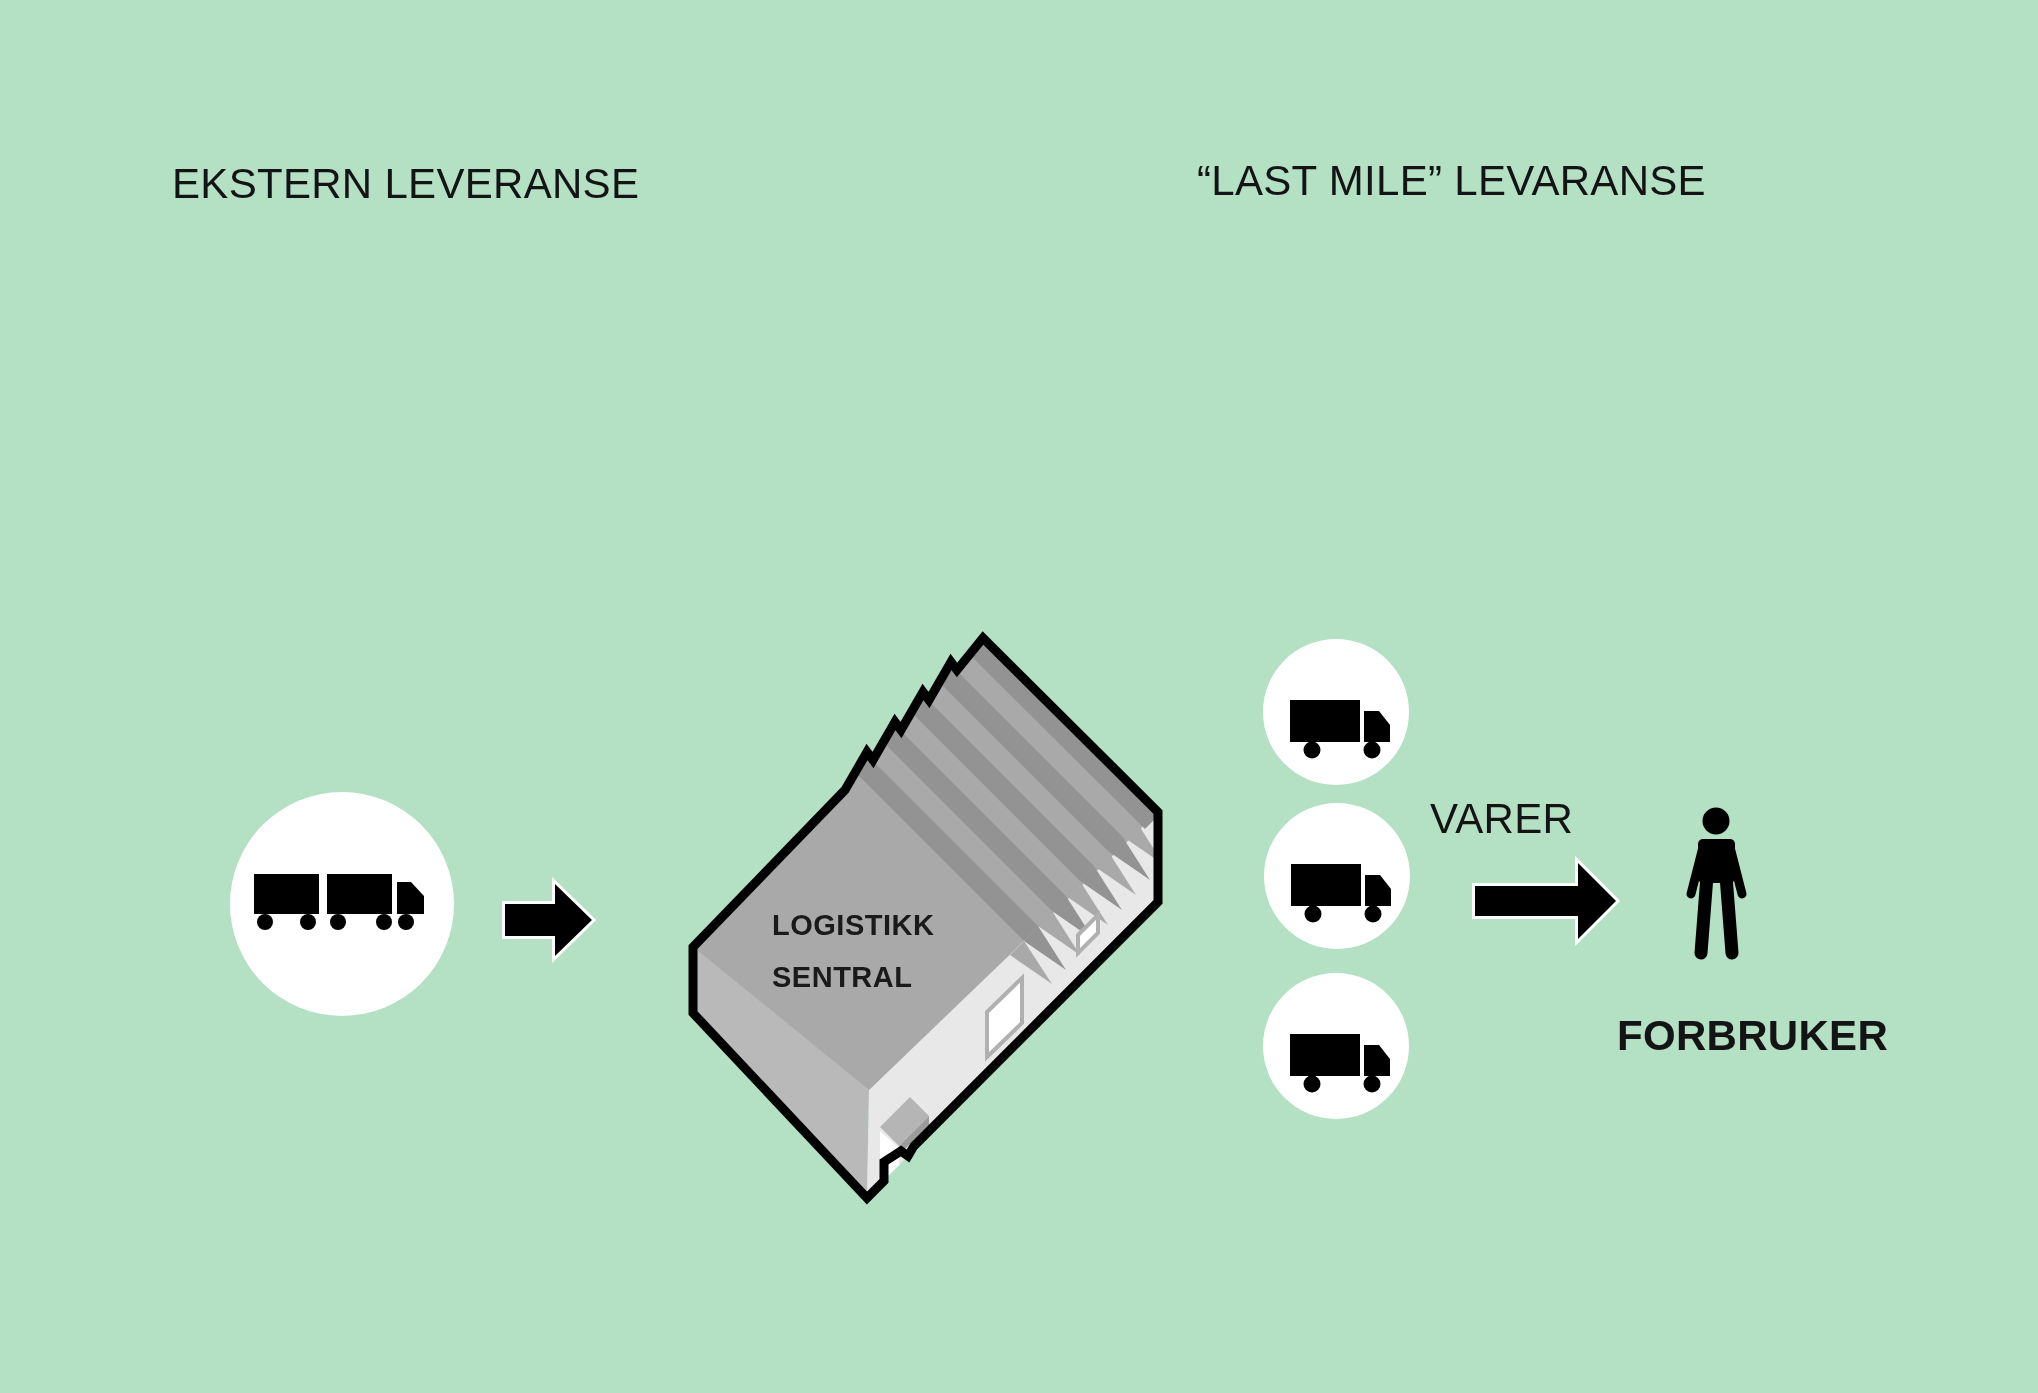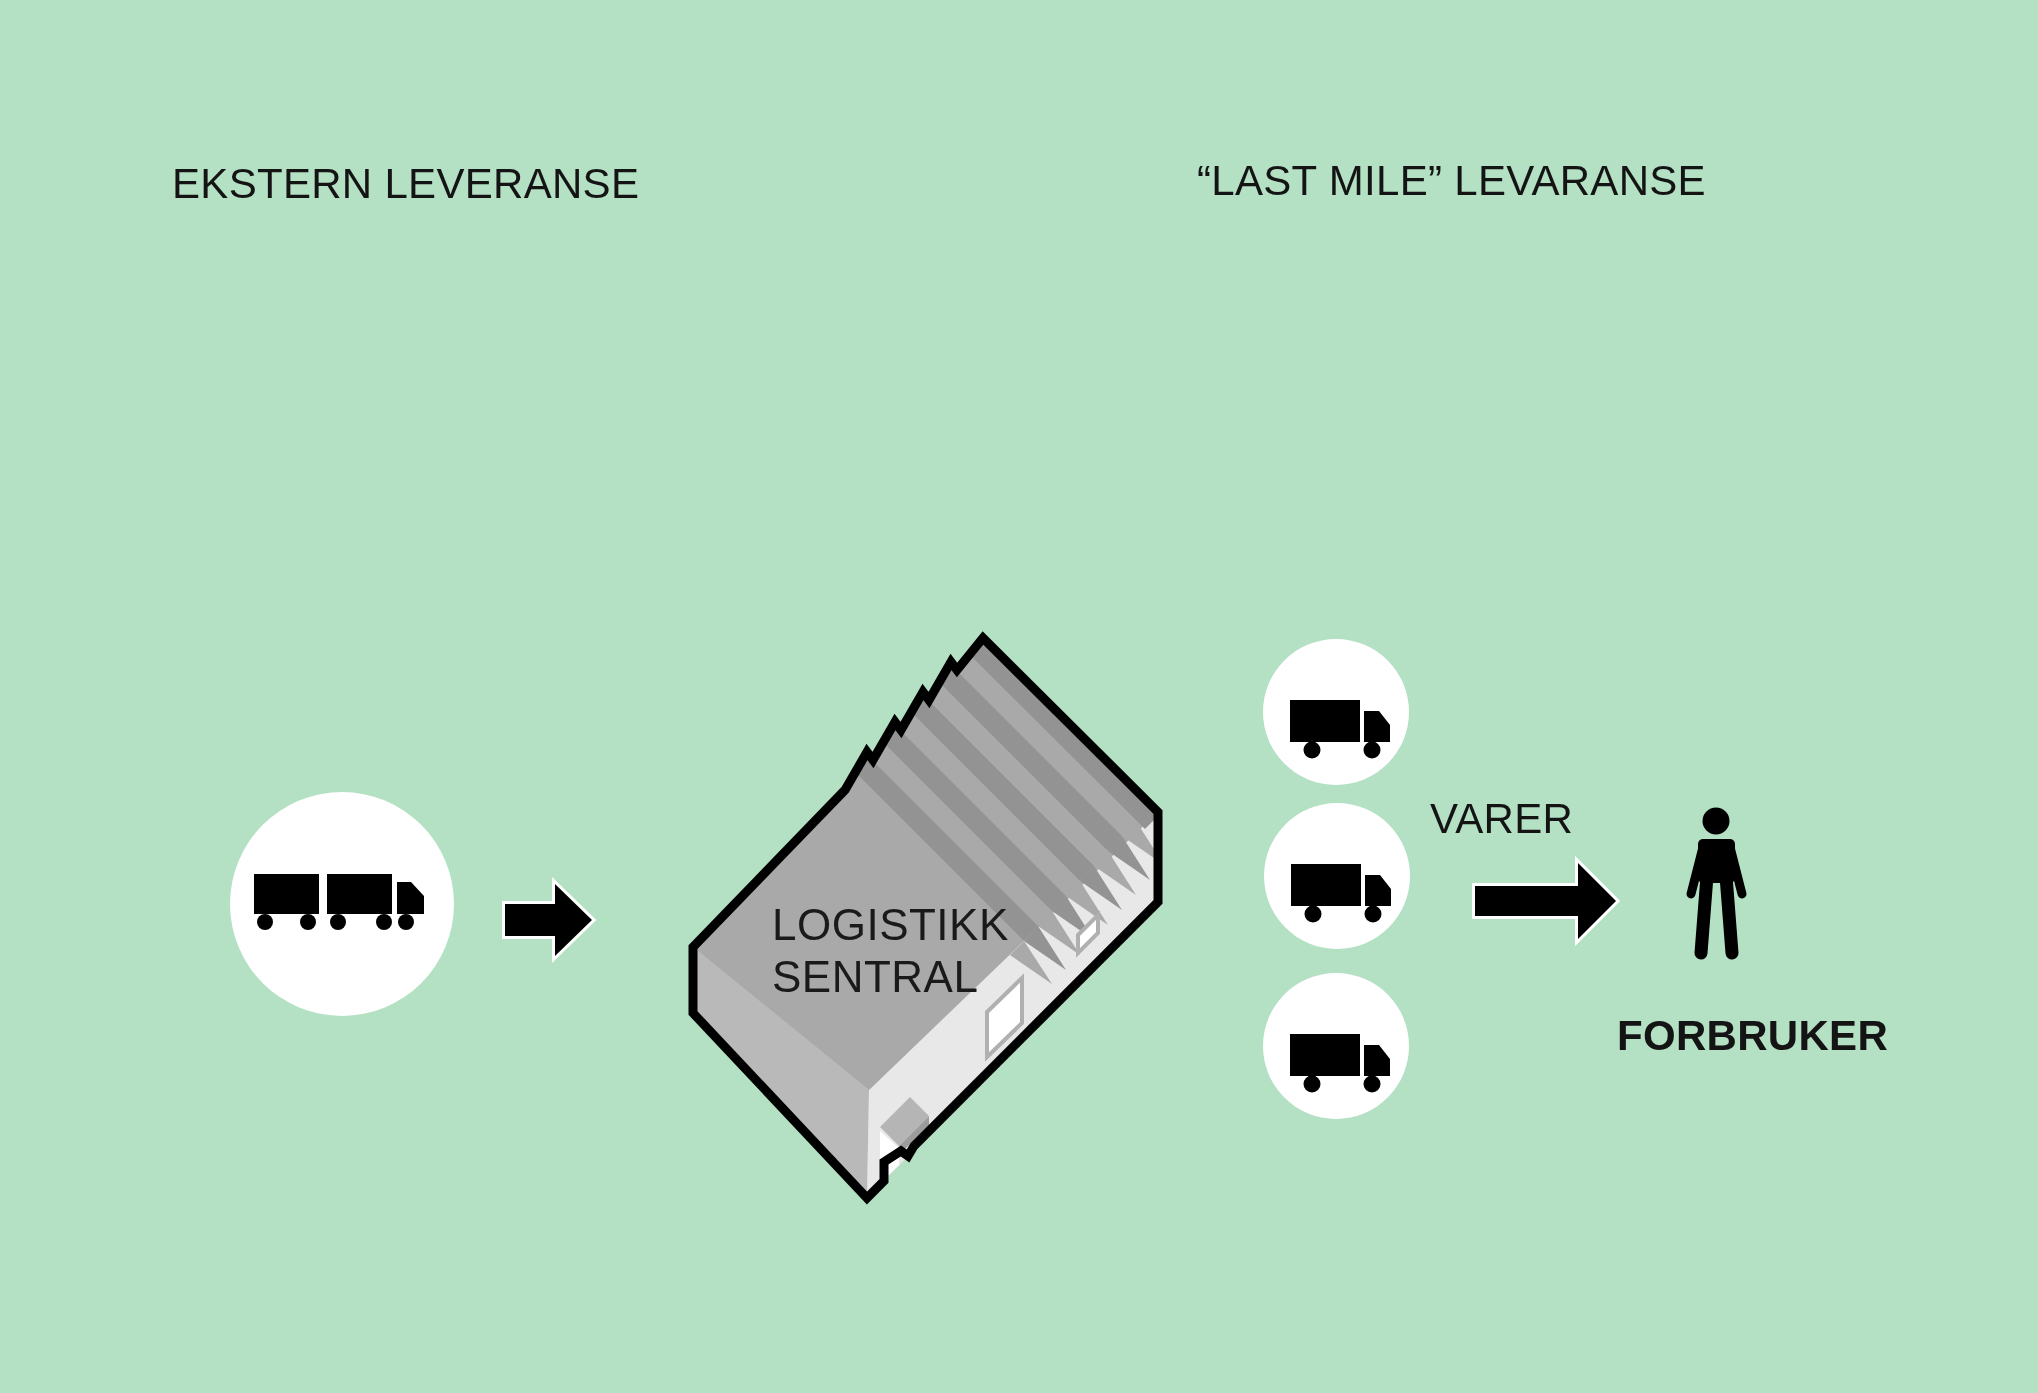--- a/index.html
+++ b/index.html
@@ -14,21 +14,21 @@
     position:absolute;white-space:nowrap;
     font-size:42px;line-height:1;font-weight:500;
     color:#141414;letter-spacing:0.3px;
   }
   .title-left{left:172px;top:163px;}
   .title-right{left:1197px;top:160px;}
   .varer-label{left:1430px;top:770px;margin-top:28px;}
   .forbruker-label{left:1617px;top:1015px;font-weight:bold;}
   .bldg-label{
     position:absolute;left:772px;top:899px;
-    font-size:44px;line-height:52px;font-weight:400;
+    font-size:29px;line-height:52px;font-weight:700;
     color:#1a1a1a;letter-spacing:0.5px;white-space:nowrap;
   }
 </style>
 </head>
 <body>
 
 <div class="stage">
 
   <svg class="gfx" width="2038" height="1393" viewBox="0 0 2038 1393">
     <defs>

